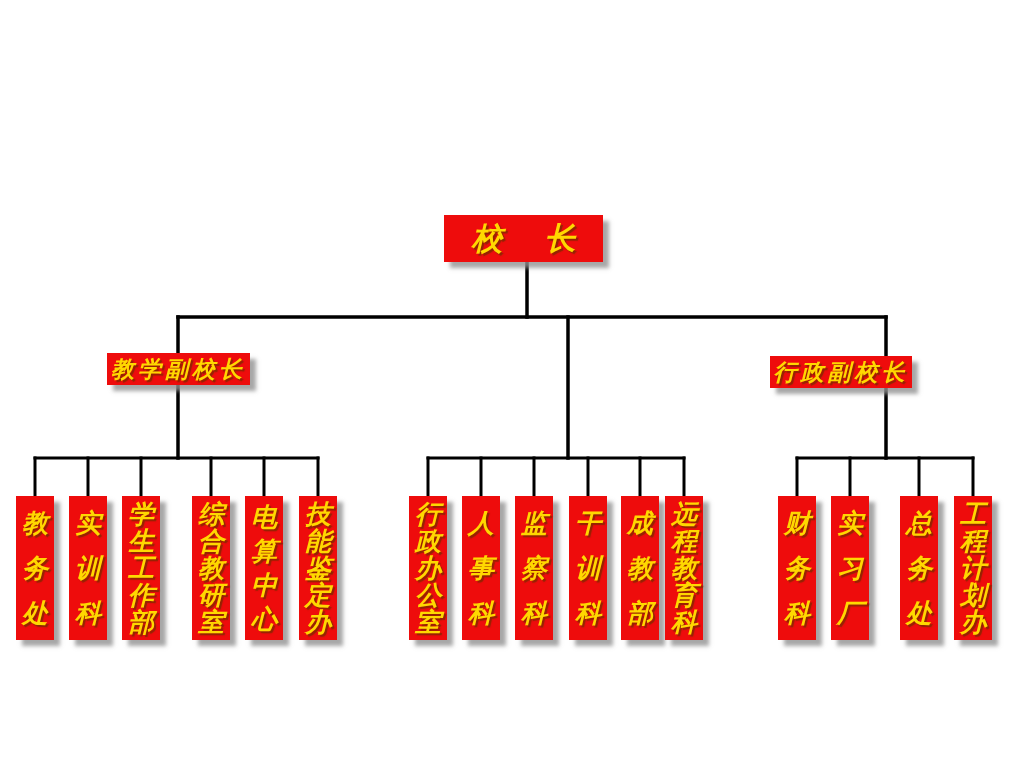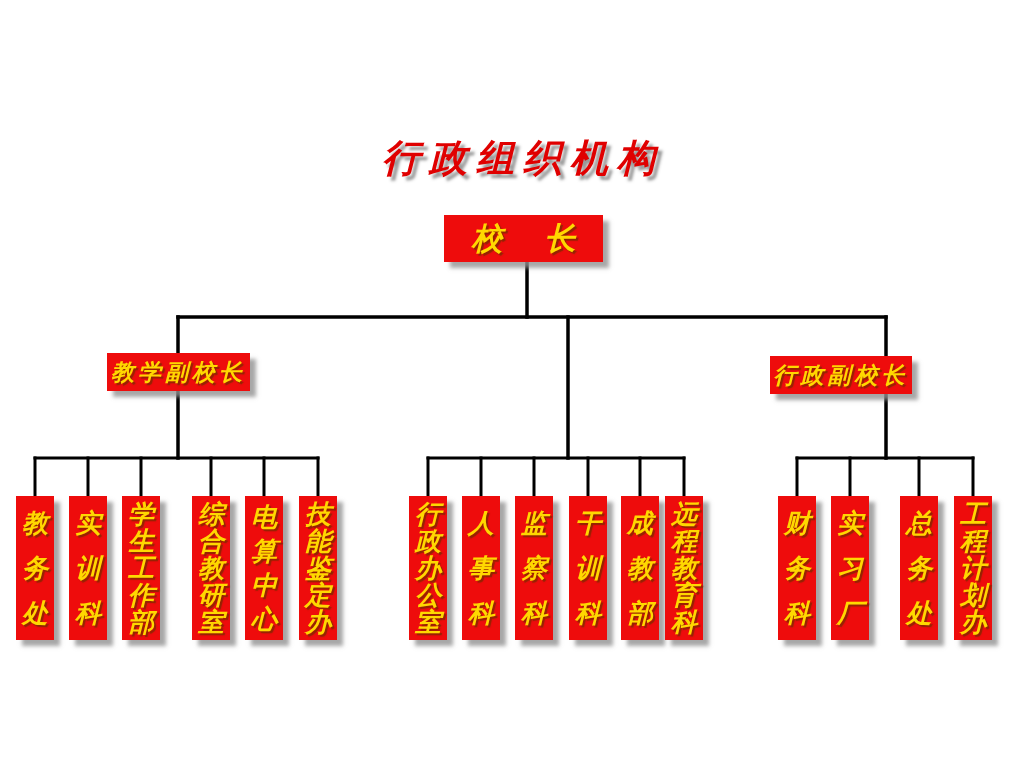--- a/index.html
+++ b/index.html
@@ -44,21 +44,21 @@
   }
 
   .root-node { left: 444px; top: 215px; width: 159px; height: 47px; }
   .root-label {
     display: flex; flex-direction: row;
     justify-content: center; align-items: center;
     gap: 42px; height: 100%;
     font-size: 31px; font-style: italic;
   }
 
-  .vice-node { height: 38px; }
+  .vice-node { height: 32px; }
   .vice-left  { left: 107px; top: 353px; width: 143px; }
   .vice-right { left: 770px; top: 356px; width: 142px; }
   .vice-label {
     display: flex; justify-content: center; align-items: center;
     height: 100%; font-size: 23px; letter-spacing: 4px;
     font-style: italic; white-space: nowrap;
   }
 
   .vnode { width: 38px; height: 144px; top: 496px; }
   .vlabel {
@@ -67,21 +67,20 @@
     height: 100%; box-sizing: border-box; padding: 4px 0;
     font-size: 26px; line-height: 1; font-style: italic;
   }
   .vlabel span { display: block; }
 </style>
 </head>
 <body>
 
 <div class="slide">
 
-  <div class="chart-title">行政组织机构</div>
 
   <svg class="connectors" viewBox="0 0 1024 768" xmlns="http://www.w3.org/2000/svg">
     <g stroke="#000000" fill="none" stroke-linecap="square">
 
       <g stroke-width="3.5">
         <path d="M527 262 V317"></path>
         <path d="M178 317 H886"></path>
         <path d="M178 317 V458"></path>
         <path d="M568 317 V458"></path>
         <path d="M886 317 V458"></path>

